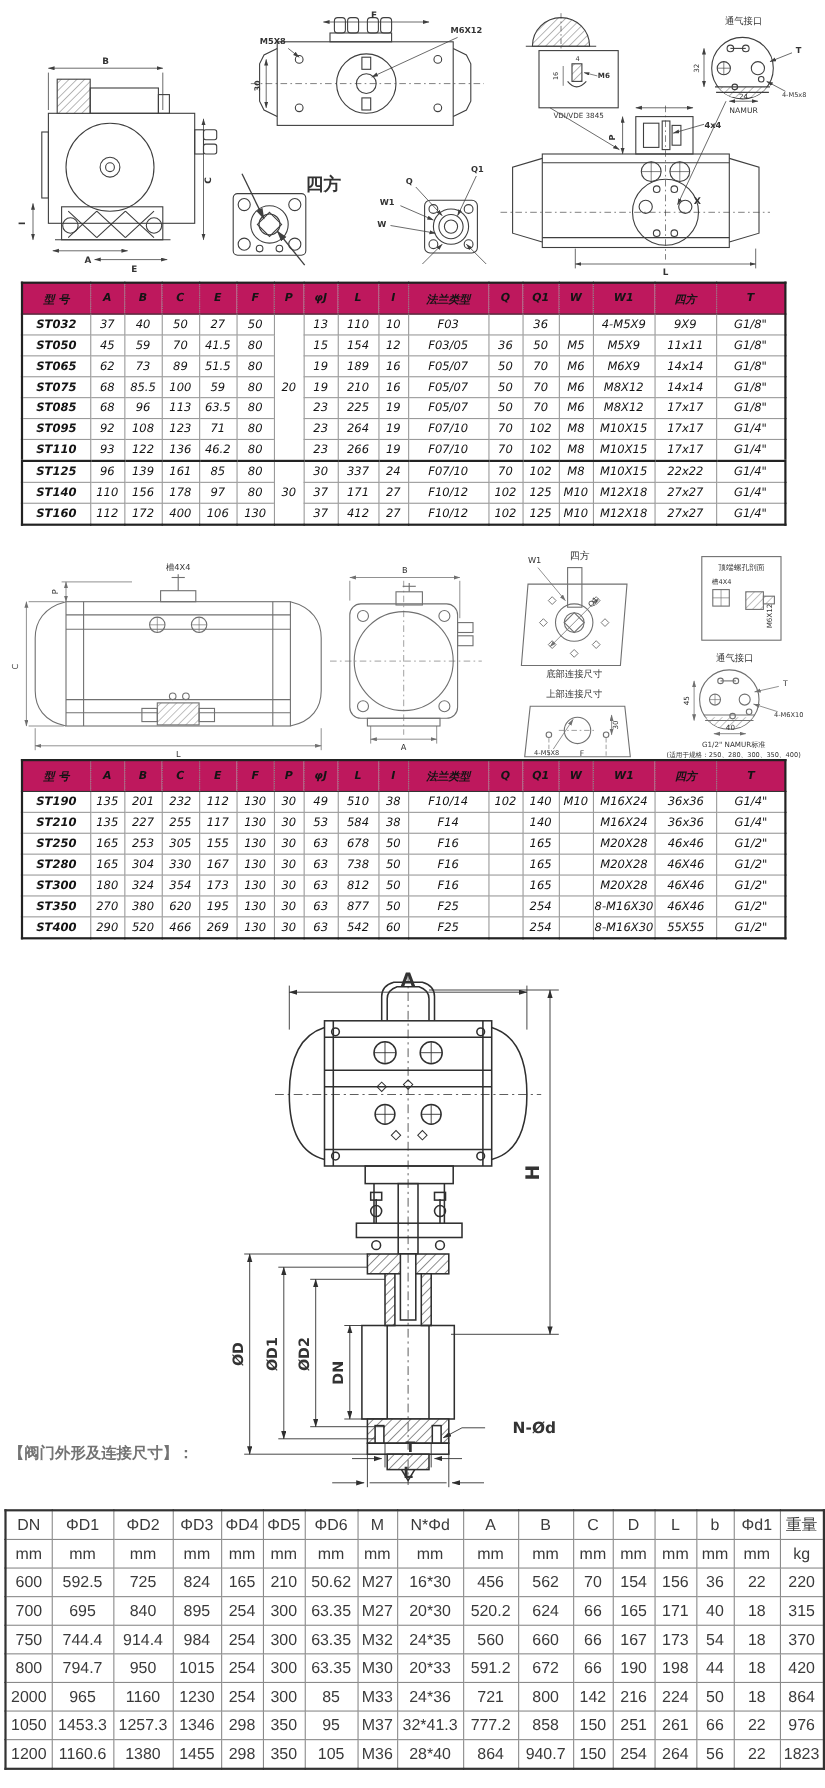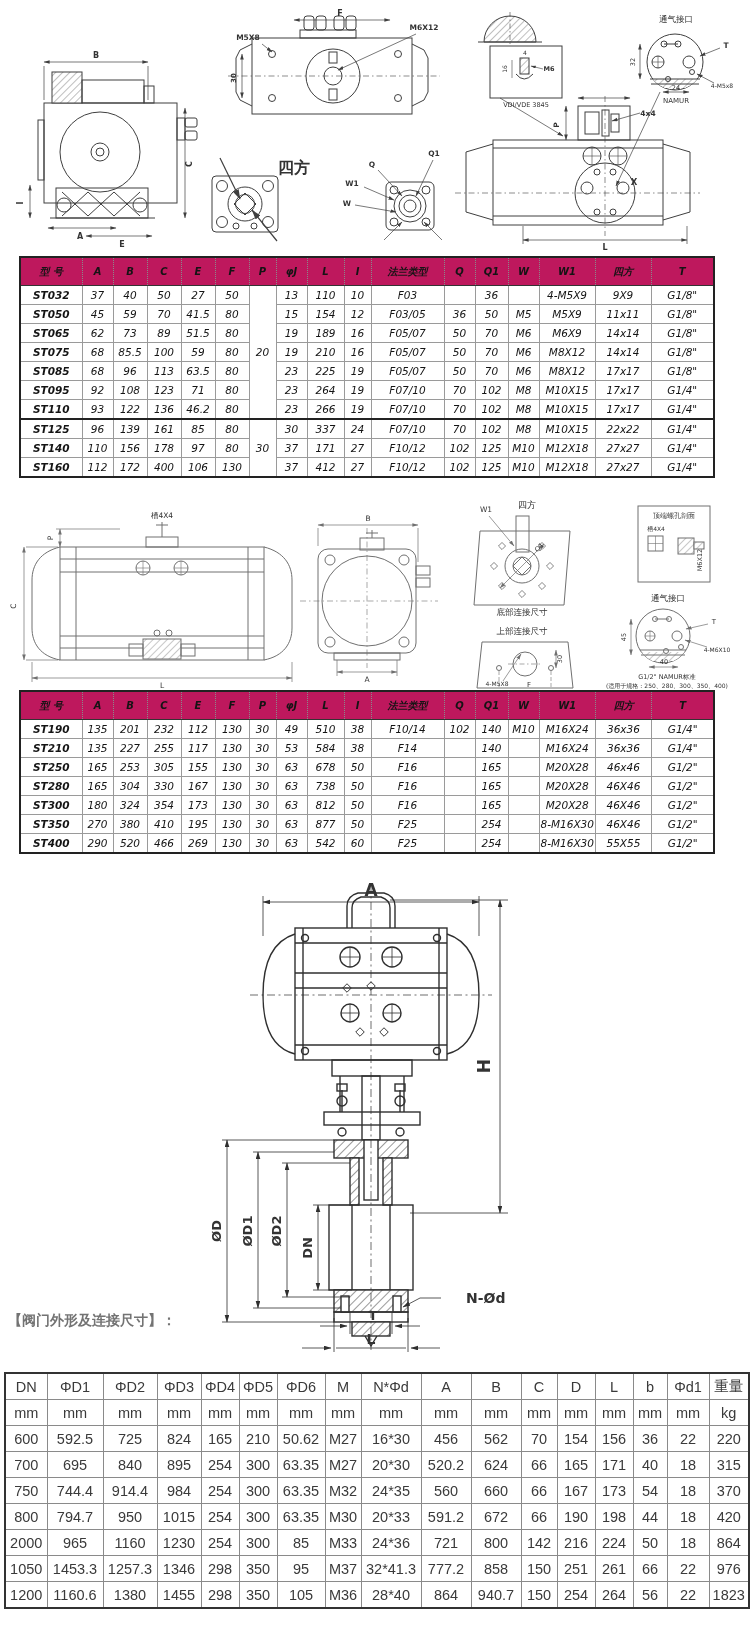--- a/index.html
+++ b/index.html
@@ -763,21 +763,21 @@
             <td>165</td>
             <td></td>
             <td>M20X28</td>
             <td>46X46</td>
             <td>G1/2"</td>
           </tr>
           <tr>
             <td>ST350</td>
             <td>270</td>
             <td>380</td>
-            <td>410</td>
+            <td>620</td>
             <td>195</td>
             <td>130</td>
             <td>30</td>
             <td>63</td>
             <td>877</td>
             <td>50</td>
             <td>F25</td>
             <td></td>
             <td>254</td>
             <td></td>

